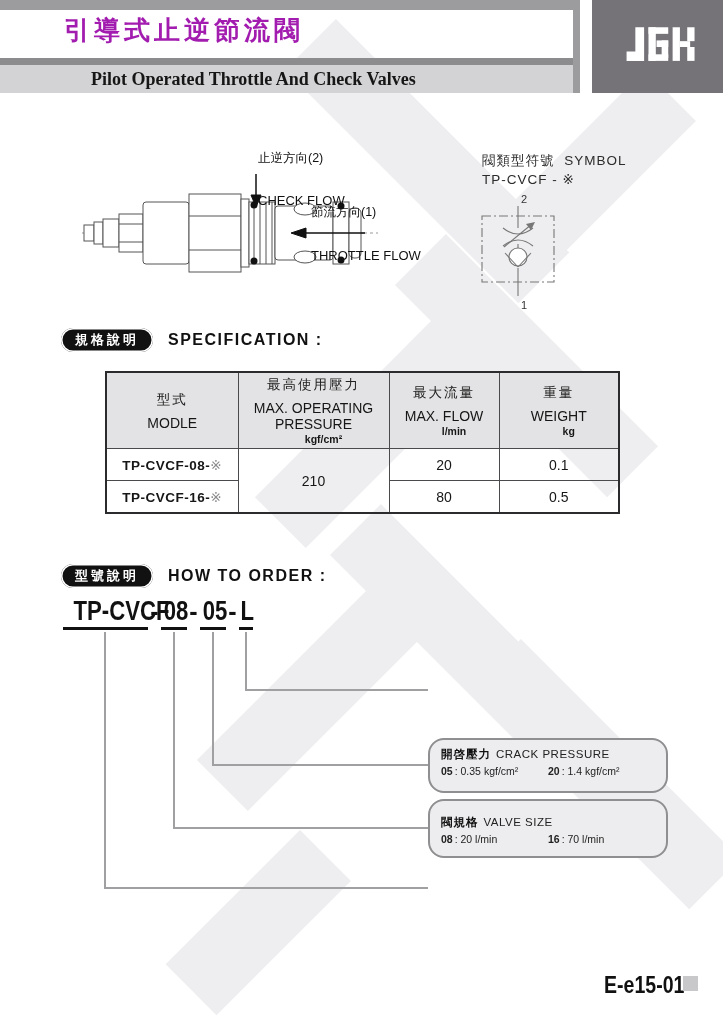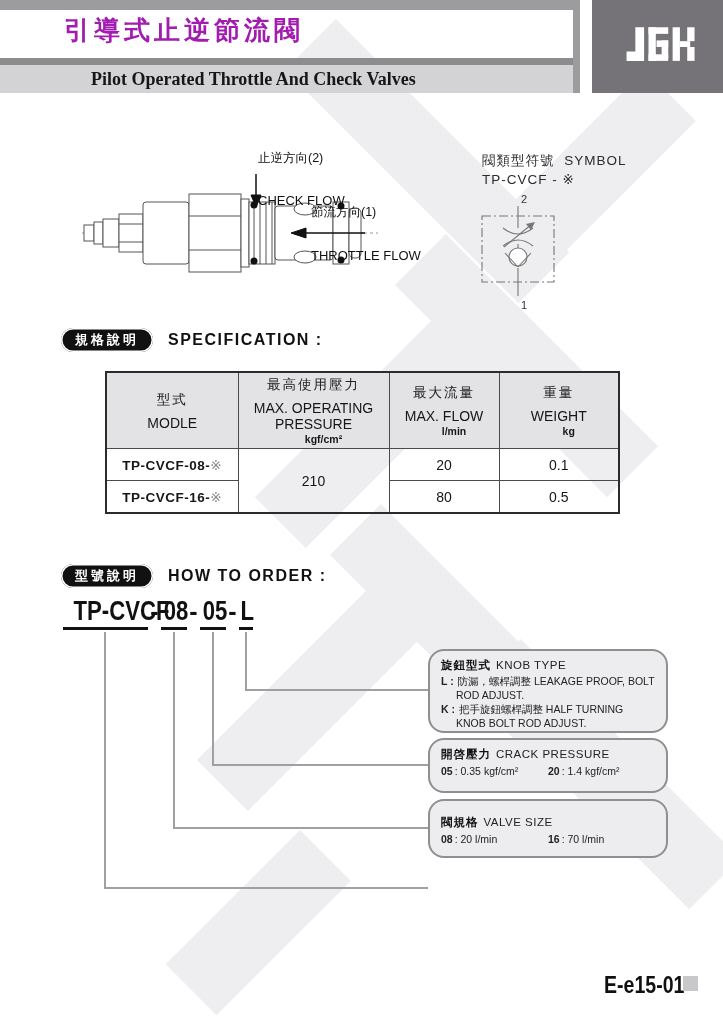--- a/index.html
+++ b/index.html
@@ -250,31 +250,20 @@
 
     <div class="cline" style="left:104px;top:632px;width:1.5px;height:256px;"></div>
     <div class="cline" style="left:104px;top:887px;width:324px;height:1.5px;"></div>
     <div class="cline" style="left:173px;top:632px;width:1.5px;height:196px;"></div>
     <div class="cline" style="left:173px;top:827px;width:255px;height:1.5px;"></div>
     <div class="cline" style="left:212px;top:632px;width:1.5px;height:133px;"></div>
     <div class="cline" style="left:212px;top:764px;width:216px;height:1.5px;"></div>
     <div class="cline" style="left:245px;top:632px;width:1.5px;height:58px;"></div>
     <div class="cline" style="left:245px;top:689px;width:183px;height:1.5px;"></div>
 
-    <div class="callout" style="top:649px;height:84px;">
-      <div class="c-title">
-        <b>旋鈕型式</b><span class="en">KNOB TYPE</span>
-      </div>
-      <div class="opt-line">
-        <b>L :</b> <span>防漏，螺桿調整  LEAKAGE PROOF, BOLT ROD ADJUST.</span>
-      </div>
-      <div class="opt-line">
-        <b>K :</b> <span>把手旋鈕螺桿調整  HALF TURNING KNOB BOLT ROD ADJUST.</span>
-      </div>
-    </div>
 
     <div class="callout" style="top:738px;height:55px;">
       <div class="c-title">
         <b>開啓壓力</b><span class="en">CRACK PRESSURE</span>
       </div>
       <div class="opt-row">
         <span class="opt"><b>05</b><span>: 0.35 kgf/cm²</span></span>
         <span class="opt"><b>20</b><span>: 1.4 kgf/cm²</span></span>
       </div>
     </div>

